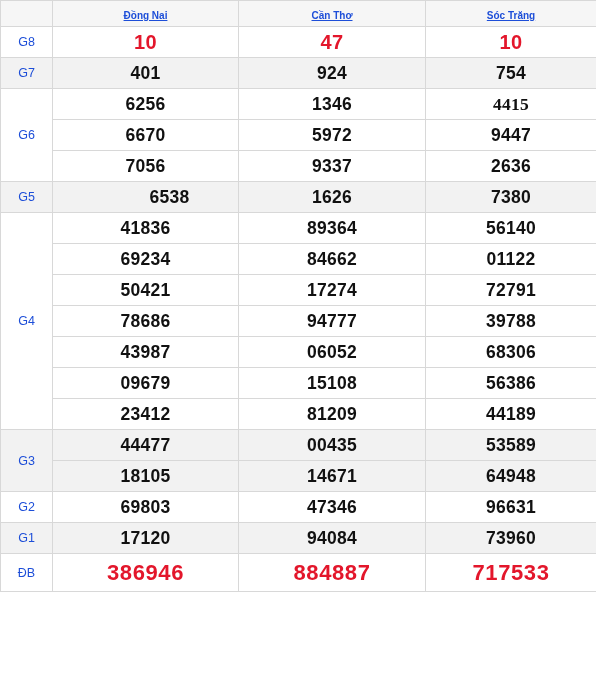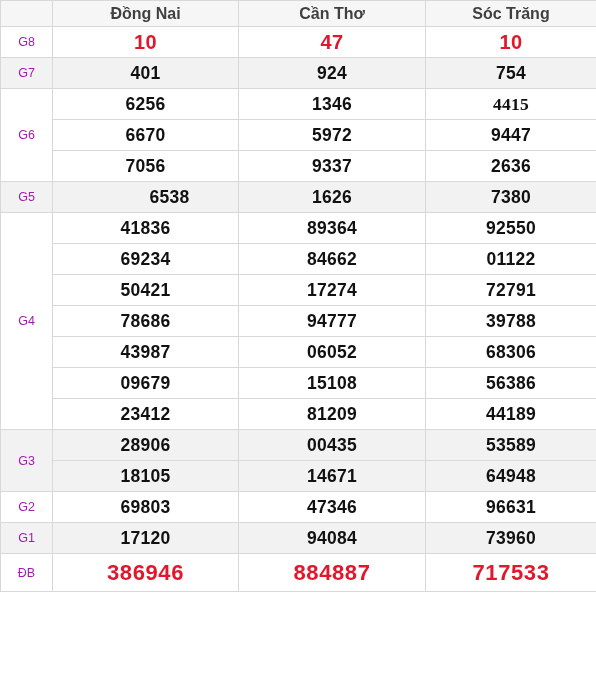--- a/index.html
+++ b/index.html
@@ -58,28 +58,29 @@
     padding: 0;
     text-align: center;
     vertical-align: middle;
   }
   table.result-table th {
     background: #f6f6f6;
     height: 26px;
     font-weight: normal;
   }
   .province-link {
-    color: #404040;
-    font-size: 16px;
-    font-weight: bold;
+    color: #1d4ed8;
+    font-size: 10px;
+    font-weight: bold;
+    text-decoration: underline;
     cursor: pointer;
   }
   .lbl {
     font-size: 12.5px;
-    color: #a21caf;
+    color: #1d4ed8;
     font-weight: normal;
     background: inherit;
   }
   .num {
     font-weight: bold;
     color: #111111;
     font-size: 17.5px;
     letter-spacing: 0.3px;
   }
   .num.red {
@@ -157,21 +158,21 @@
         <tr class="row-grey">
           <td class="lbl band-grey" rowspan="1">G5</td>
           <td class="num band-grey" style="height: 31px; padding-left: 48px;">6538</td>
           <td class="num band-grey" style="height: 31px;">1626</td>
           <td class="num band-grey" style="height: 31px;">7380</td>
         </tr>
         <tr class="row-white">
           <td class="lbl band-white" rowspan="7">G4</td>
           <td class="num band-white" style="height: 31px;">41836</td>
           <td class="num band-white" style="height: 31px;">89364</td>
-          <td class="num band-white" style="height: 31px;">92550</td>
+          <td class="num band-white" style="height: 31px;">56140</td>
         </tr>
         <tr class="row-white">
           <td class="num band-white" style="height: 31px;">69234</td>
           <td class="num band-white" style="height: 31px;">84662</td>
           <td class="num band-white" style="height: 31px;">01122</td>
         </tr>
         <tr class="row-white">
           <td class="num band-white" style="height: 31px;">50421</td>
           <td class="num band-white" style="height: 31px;">17274</td>
           <td class="num band-white" style="height: 31px;">72791</td>
@@ -191,21 +192,21 @@
           <td class="num band-white" style="height: 31px;">15108</td>
           <td class="num band-white" style="height: 31px;">56386</td>
         </tr>
         <tr class="row-white">
           <td class="num band-white" style="height: 31px;">23412</td>
           <td class="num band-white" style="height: 31px;">81209</td>
           <td class="num band-white" style="height: 31px;">44189</td>
         </tr>
         <tr class="row-grey">
           <td class="lbl band-grey" rowspan="2">G3</td>
-          <td class="num band-grey" style="height: 31px;">28906</td>
+          <td class="num band-grey" style="height: 31px;">44477</td>
           <td class="num band-grey" style="height: 31px;">00435</td>
           <td class="num band-grey" style="height: 31px;">53589</td>
         </tr>
         <tr class="row-grey">
           <td class="num band-grey" style="height: 31px;">18105</td>
           <td class="num band-grey" style="height: 31px;">14671</td>
           <td class="num band-grey" style="height: 31px;">64948</td>
         </tr>
         <tr class="row-white">
           <td class="lbl band-white" rowspan="1">G2</td>

